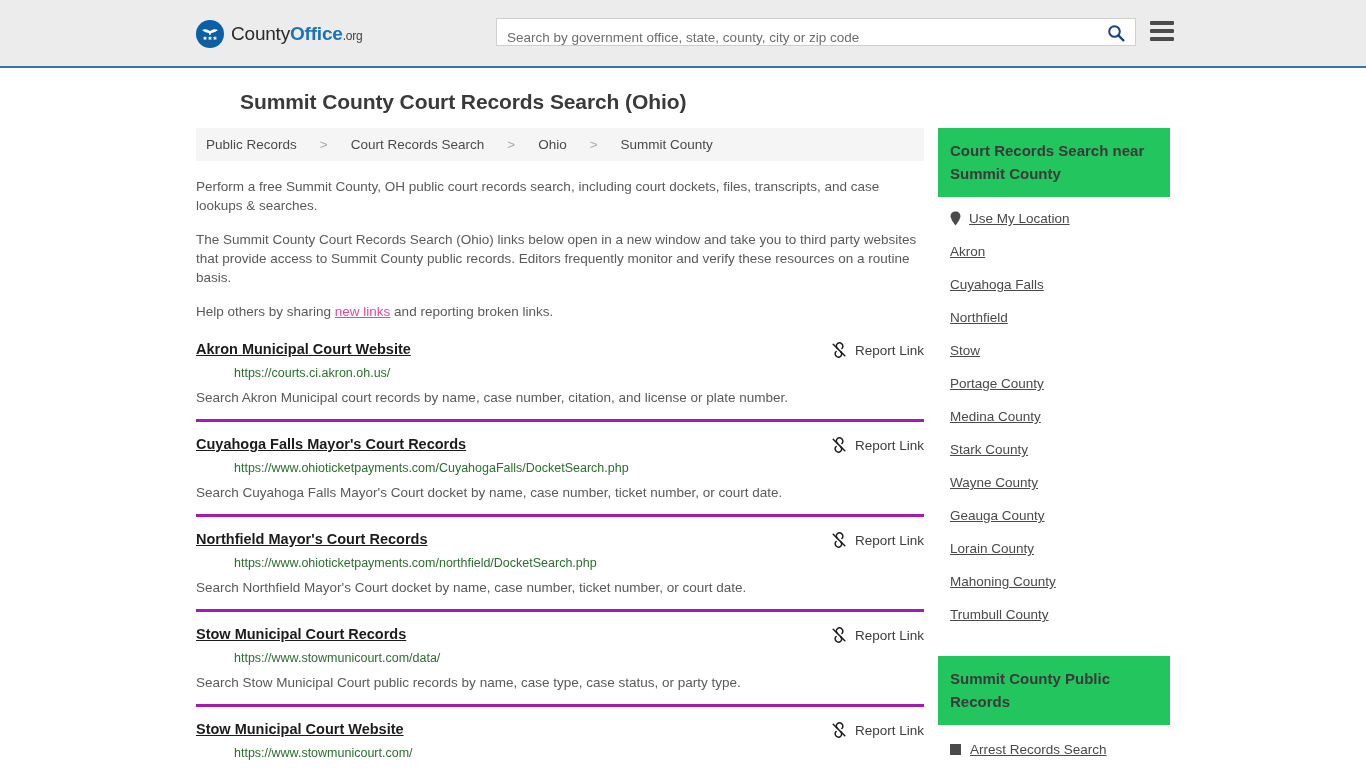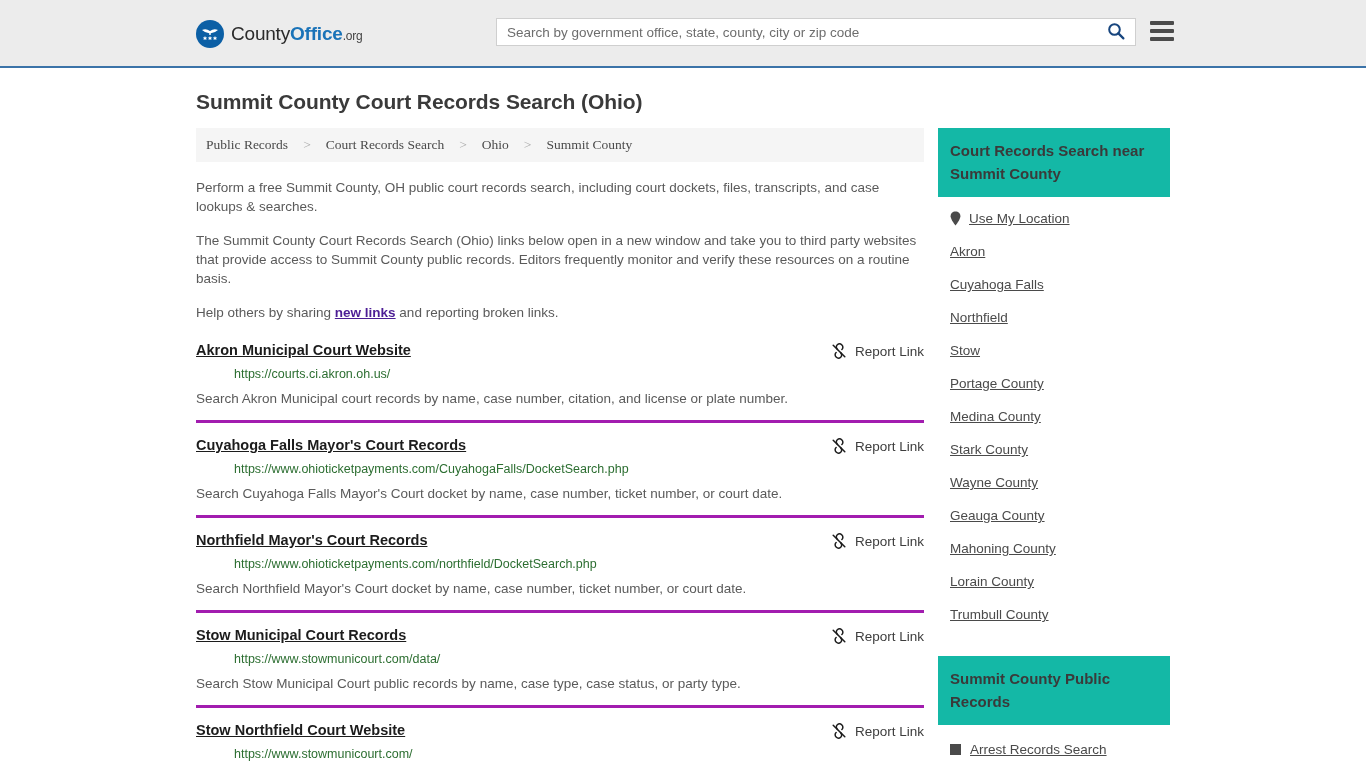--- a/index.html
+++ b/index.html
@@ -49,21 +49,21 @@
 
   .search-wrap {
     position: absolute;
     left: 496px;
     top: 18px;
     width: 640px;
     height: 28px;
     background: #ffffff;
     border: 1px solid #cfcfcf;
     display: flex;
-    align-items: center;
+    align-items: flex-end;
     padding: 0 8px 0 10px;
   }
   .search-input {
     flex: 1;
     border: none;
     outline: none;
     font-size: 13.5px;
     color: #555;
     font-family: "Liberation Sans", sans-serif;
     background: transparent;
@@ -97,36 +97,36 @@
     padding: 0 196px;
     position: relative;
   }
   .page-title {
     font-size: 21px;
     font-weight: bold;
     color: #3a3a3a;
     padding-top: 22px;
     padding-bottom: 14px;
     letter-spacing: -0.1px;
+    margin-left: 44px;
   }
   .columns { display: flex; align-items: flex-start; gap: 14px; }
   .main-col { width: 728px; flex-shrink: 0; }
   .side-col { width: 232px; flex-shrink: 0; }
 
   
   .breadcrumb {
     background: #f5f5f5;
     padding: 9px 10px;
     font-size: 13.5px;
     color: #4a4a4a;
     display: flex;
     align-items: center;
     flex-wrap: wrap;
-    gap: 8px;
-    font-family: Liberation Serif, serif;
+    gap: 16px;
   }
   .breadcrumb a {
     color: #4a4a4a;
     text-decoration: none;
   }
   .breadcrumb .sep {
     color: #aaaaaa;
     margin: 0 7px;
   }
   .breadcrumb .current { color: #4a4a4a; }
@@ -134,23 +134,23 @@
   
   .intro {
     font-size: 13.5px;
     color: #5a5a5a;
     line-height: 19px;
     margin-top: 16px;
   }
   .intro p { margin-bottom: 15px; }
   .intro p:last-child { margin-bottom: 0; }
   .intro a {
-    color: #4c1d95;
+    color: #ec4899;
     text-decoration: underline;
-    font-weight: 700;
+    font-weight: 400;
   }
 
   
   .results { margin-top: 20px; }
   .result {
     border-bottom: 3px solid #a21caf;
     padding-bottom: 12px;
     margin-bottom: 14px;
   }
   .result-head {
@@ -185,21 +185,21 @@
   }
   .result-desc {
     font-size: 13.5px;
     color: #5a5a5a;
     margin-top: 8px;
     line-height: 19px;
   }
 
   
   .side-box-title {
-    background: #14b8a6;
+    background: #22c55e;
     padding: 11px 12px 12px 12px;
     font-size: 15px;
     font-weight: bold;
     color: #3a3a3a;
     line-height: 23px;
   }
   .side-list { padding: 0 12px; margin-top: 4px; text-align: right; }
   .side-item {
     display: flex;
     align-items: center;
@@ -355,21 +355,21 @@
                   </svg>
                 </span>
                 <span>Report Link</span>
               </div>
             </div>
             <div class="result-url">https://www.stowmunicourt.com/data/</div>
             <div class="result-desc">Search Stow Municipal Court public records by name, case type, case status, or party type.</div>
           </div>
           <div class="result">
             <div class="result-head">
-              <a class="result-title" href="#">Stow Northfield Court Website</a>
+              <a class="result-title" href="#">Stow Municipal Court Website</a>
               <div class="report-link">
                 <span>
                   <svg width="16" height="16" viewBox="0 0 16 16">
                     <path d="M6.4 6.4 C5.0 5.0 5.0 3.0 6.3 1.8 C7.6 0.6 9.6 0.7 10.9 2.0 C12.2 3.3 12.2 5.3 10.9 6.5" fill="none" stroke="#1c1c1c" stroke-width="1.5" stroke-linecap="round"></path>
                     <path d="M9.6 9.6 C11.0 11.0 11.0 13.0 9.7 14.2 C8.4 15.4 6.4 15.3 5.1 14.0 C3.8 12.7 3.8 10.7 5.1 9.5" fill="none" stroke="#1c1c1c" stroke-width="1.5" stroke-linecap="round"></path>
                     <line x1="2.2" y1="2.2" x2="13.8" y2="13.8" stroke="#1c1c1c" stroke-width="1.5" stroke-linecap="round"></line>
                   </svg>
                 </span>
                 <span>Report Link</span>
               </div>
@@ -414,24 +414,24 @@
             <div class="side-item">
               <a href="#">Stark County</a>
             </div>
             <div class="side-item">
               <a href="#">Wayne County</a>
             </div>
             <div class="side-item">
               <a href="#">Geauga County</a>
             </div>
             <div class="side-item">
+              <a href="#">Lorain County</a>
+            </div>
+            <div class="side-item">
               <a href="#">Mahoning County</a>
-            </div>
-            <div class="side-item">
-              <a href="#">Lorain County</a>
             </div>
             <div class="side-item">
               <a href="#">Trumbull County</a>
             </div>
           </div>
       </div>
 
       <div class="side-box-2">
         <div class="side-box-title">Summit County Public Records</div>
         <div class="side-list" id="pr-items">

